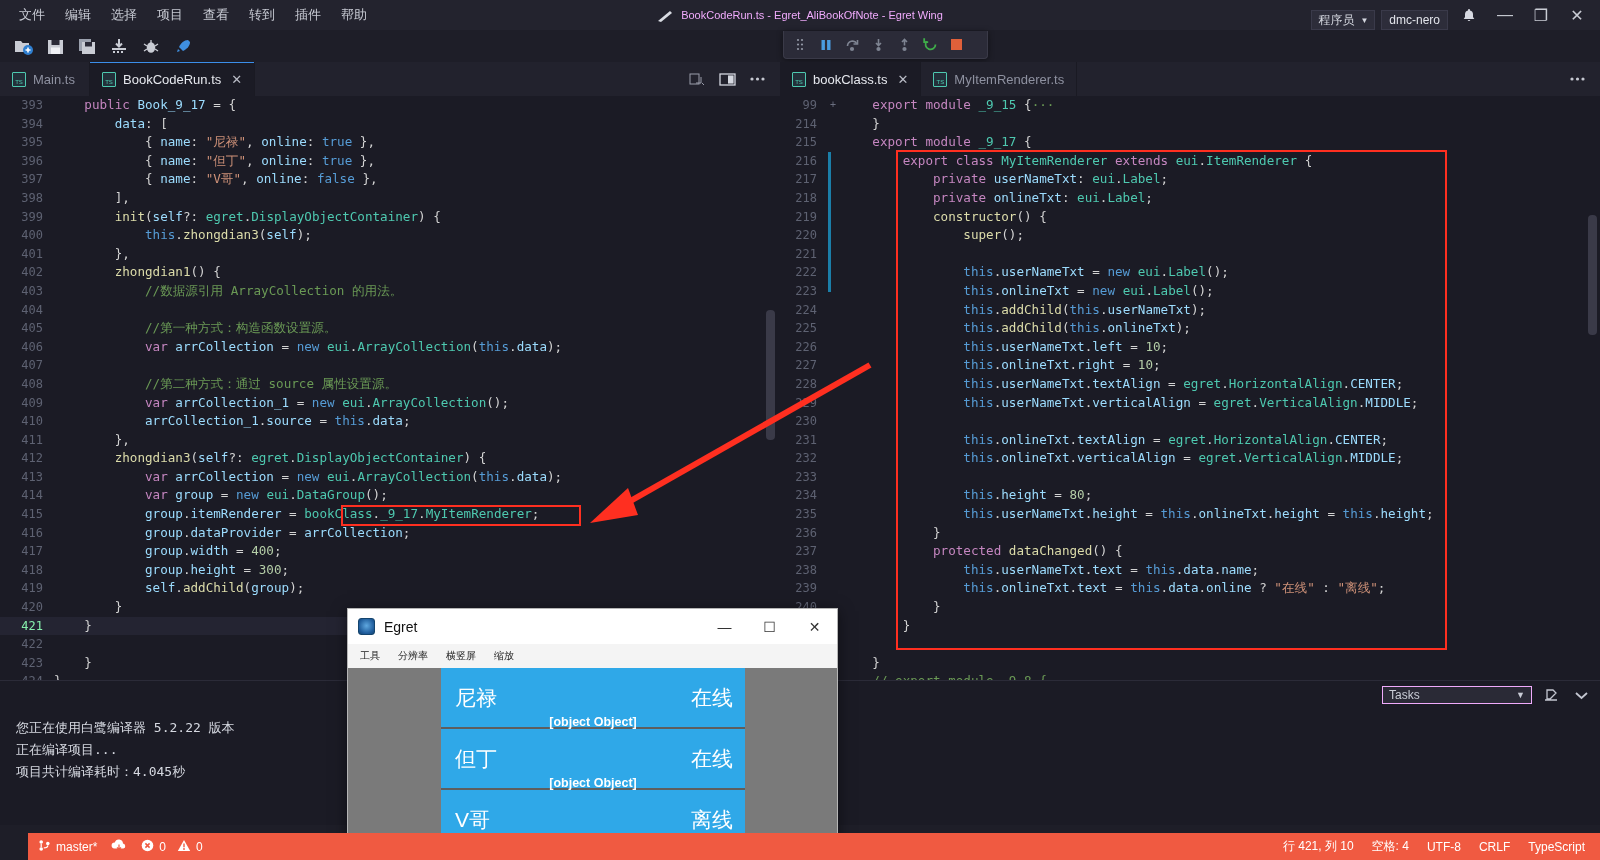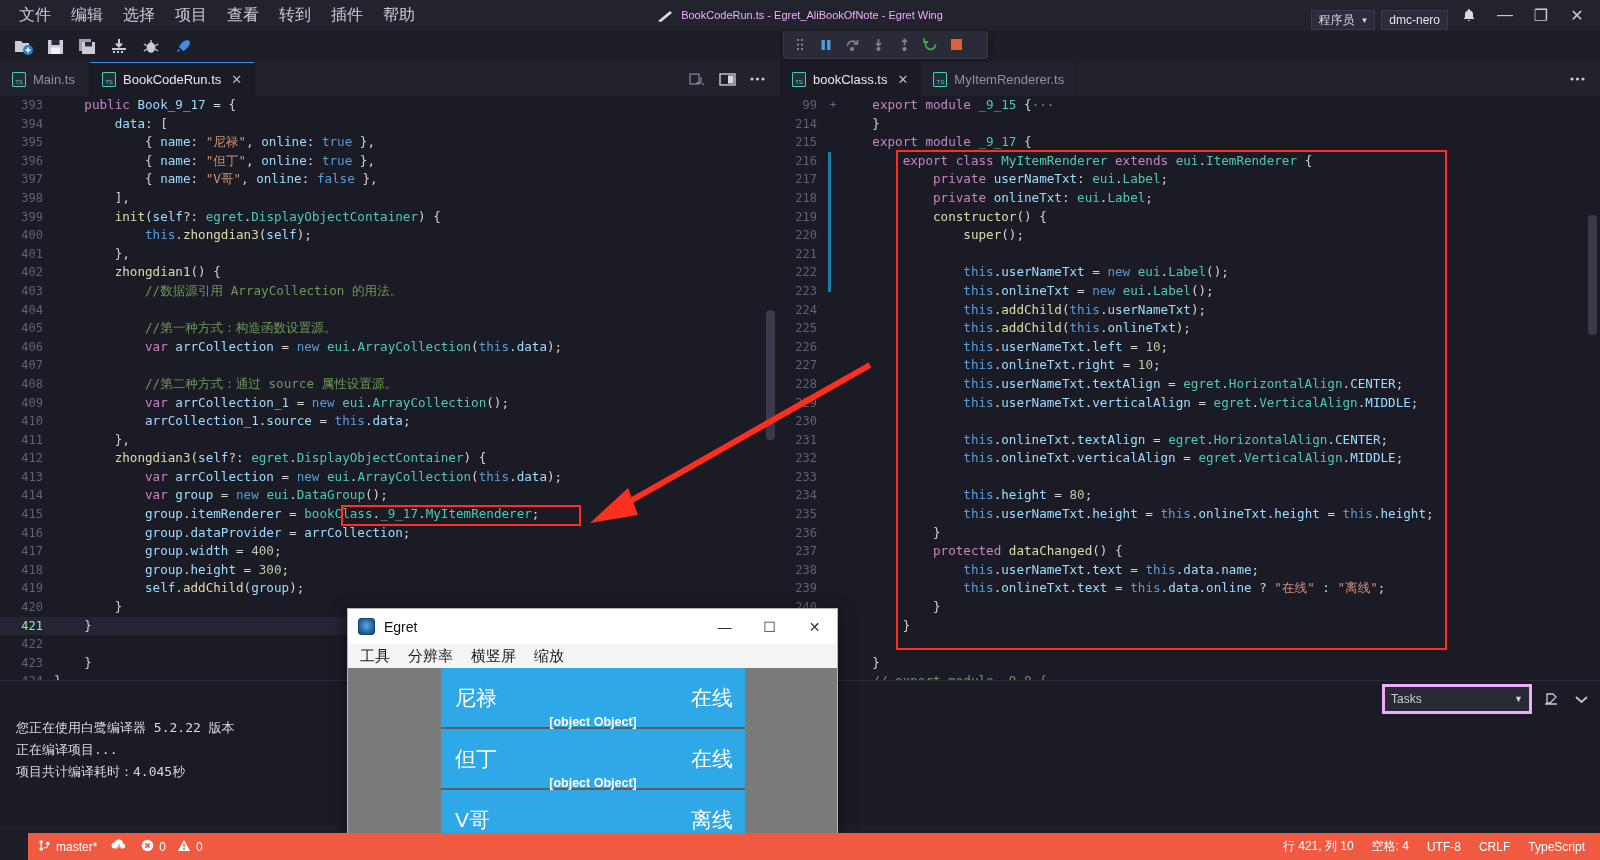--- a/index.html
+++ b/index.html
@@ -12,21 +12,21 @@
   }
   #app { position:relative; width:1600px; height:860px; }
 
   
   .titlebar{
     position:absolute; left:0; top:0; width:1600px; height:30px;
     background:#23232e; display:flex; align-items:center;
   }
   .menu{ display:flex; align-items:center; padding-left:10px; gap:2px;}
   .menu .mi{
-    font-size:16px; color:#c7cad3; padding:4px 9px; border-radius:2px;
+    font-size:13px; color:#c7cad3; padding:4px 9px; border-radius:2px;
     cursor:default; white-space:nowrap;
   }
   .title-center{
     position:absolute; left:0; right:0; top:0; height:30px;
     display:flex; align-items:center; justify-content:center;
     pointer-events:none; gap:8px;
   }
   .title-center .ttxt{ font-size:11px; color:#f0abfc; }
   .wingmark{ display:inline-block; width:16px; height:13px; position:relative;}
   .win-right{
@@ -132,21 +132,21 @@
   }
   .panel-tabs{
     height:28px; display:flex; align-items:center; gap:16px; padding-left:12px; font-size:12.5px;flex-direction:column;
   }
   .ptab{ display:flex; align-items:center; gap:6px; color:#8d90a0; padding:2px 2px;}
   .ptab.active{ color:#e8eaf0; border-bottom:1px solid #d9dbe2;}
   .panel-right{
     position:absolute; right:8px; top:3px; display:flex; align-items:center; gap:8px;
   }
   .tasks-select{
-    width:150px; height:30px; background:#2a2a36; border:3px solid #f0abfc; color:#c9ccd6;
+    width:150px; height:18px; background:#2a2a36; border:1px solid #f0abfc; color:#c9ccd6;
     font-size:12px; display:flex; align-items:center; padding:0 6px; justify-content:space-between;
   }
   .pr-ic{ width:22px;height:22px;display:flex;align-items:center;justify-content:center;color:#c3c6d0;}
   .panel-body{
     padding:8px 0 0 16px; font-family:"DejaVu Sans Mono","Liberation Mono",monospace;
     font-size:13px; line-height:22px; color:#d6d9e1;
   }
 
   
   .status{
@@ -168,21 +168,21 @@
   .popup-ic{
     width:17px;height:17px;border-radius:3px;
     background:radial-gradient(circle at 50% 45%, #5fa8e0 0%, #1e5b9a 70%, #16456f 100%);
     border:1px solid #14446d; flex:none;
   }
   .popup-name{ font-size:14px; color:#111; margin-left:9px;}
   .popup-wbtns{ margin-left:auto; display:flex; align-items:stretch; height:35px;}
   .pw{ width:45px; display:flex; align-items:center; justify-content:center; color:#333; font-size:14px;}
   .popup-menu{
     height:24px; display:flex; align-items:center; gap:18px; padding-left:12px;
-    background:#f4f4f4; font-size:15px; color:#1a1a1a;
+    background:#f4f4f4; font-size:10px; color:#1a1a1a;
   }
   .popup-canvas{
     position:absolute; left:0; top:59px; width:489px; height:187px; background:#7a7a7a; overflow:hidden;
   }
   .egret-stage{
     position:absolute; left:93px; top:0px; width:304px; height:187px;
   }
   .erow-item{
     position:relative; height:61px; background:#2fa8e8;
     border-bottom:2px solid #5e5e5e;

